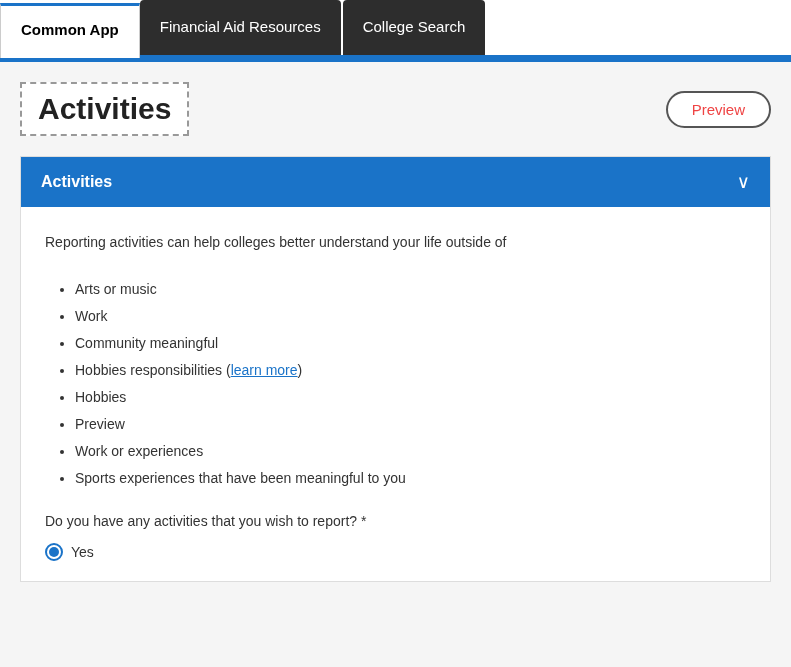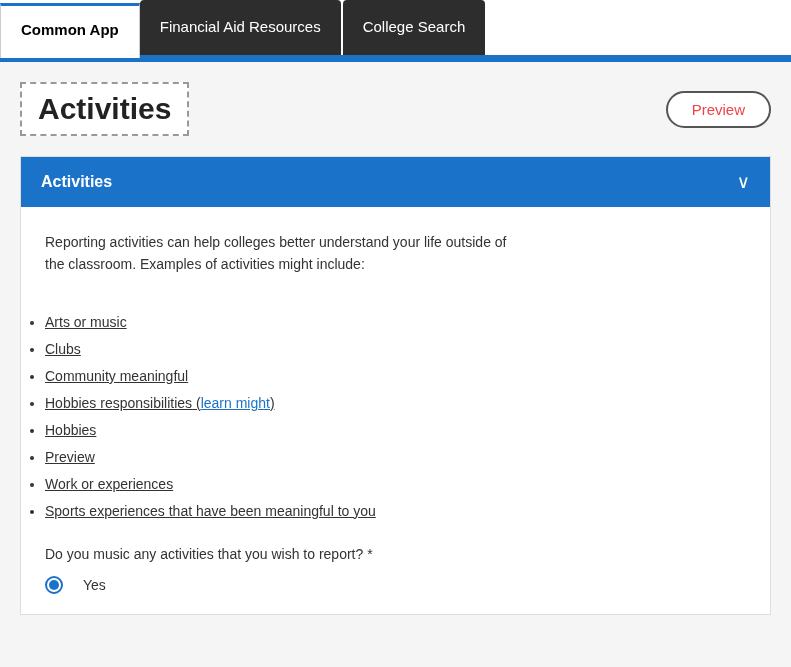--- a/index.html
+++ b/index.html
@@ -125,27 +125,27 @@
     }
 
     .section-body {
       padding: 24px 24px 20px 24px;
     }
 
     .intro-text {
       font-size: 14px;
       line-height: 1.6;
       color: #333;
-      margin-bottom: 36px;
+      margin-bottom: 26px;
     }
 
     .activities-list {
       list-style: disc;
+      margin-left: 30px;
       margin-bottom: 24px;
-      text-decoration: underline;
     }
 
     .activities-list li {
       margin-bottom: 6px;
       font-size: 14px;
       color: #333;
       line-height: 1.5;
     }
 
     .learn-more-link {
@@ -156,21 +156,21 @@
 
     .question-text {
       font-size: 14px;
       color: #333;
       margin-bottom: 14px;
     }
 
     .radio-option {
       display: flex;
       align-items: center;
-      gap: 20px;
+      gap: 8px;
       font-size: 14px;
       color: #333;
     }
 
     .radio-circle {
       width: 18px;
       height: 18px;
       border-radius: 50%;
       border: 2px solid #1a73c8;
       background: #fff;
@@ -209,38 +209,37 @@
 
     <div class="section-header">
       <span class="section-header-title">Activities</span>
       <span class="chevron-icon">∨</span>
     </div>
 
     <div class="section-body">
 
       <p class="intro-text">
         <span>Reporting activities can help colleges better understand your life outside of</span><br>
-        <span>the classroom. Examples of activities might include:</span>
       </p>
 
       <ul class="activities-list">
         <li>Arts or music</li>
-        <li>Clubs</li>
+        <li>Work</li>
         <li>Community meaningful</li>
         <li>
           <span>Hobbies responsibilities</span>
-          (<a class="learn-more-link" href="#">learn might</a>)
+          (<a class="learn-more-link" href="#">learn more</a>)
         </li>
         <li>Hobbies</li>
         <li>Preview</li>
         <li>Work or experiences</li>
         <li>Sports experiences that have been meaningful to you</li>
       </ul>
 
-      <p class="question-text">Do you music any activities that you wish to report? *</p>
+      <p class="question-text">Do you have any activities that you wish to report? *</p>
 
       <div class="radio-option">
         <div class="radio-circle">
           <div class="radio-circle-inner"></div>
         </div>
         <span>Yes</span>
       </div>
 
     </div>
   </div>

